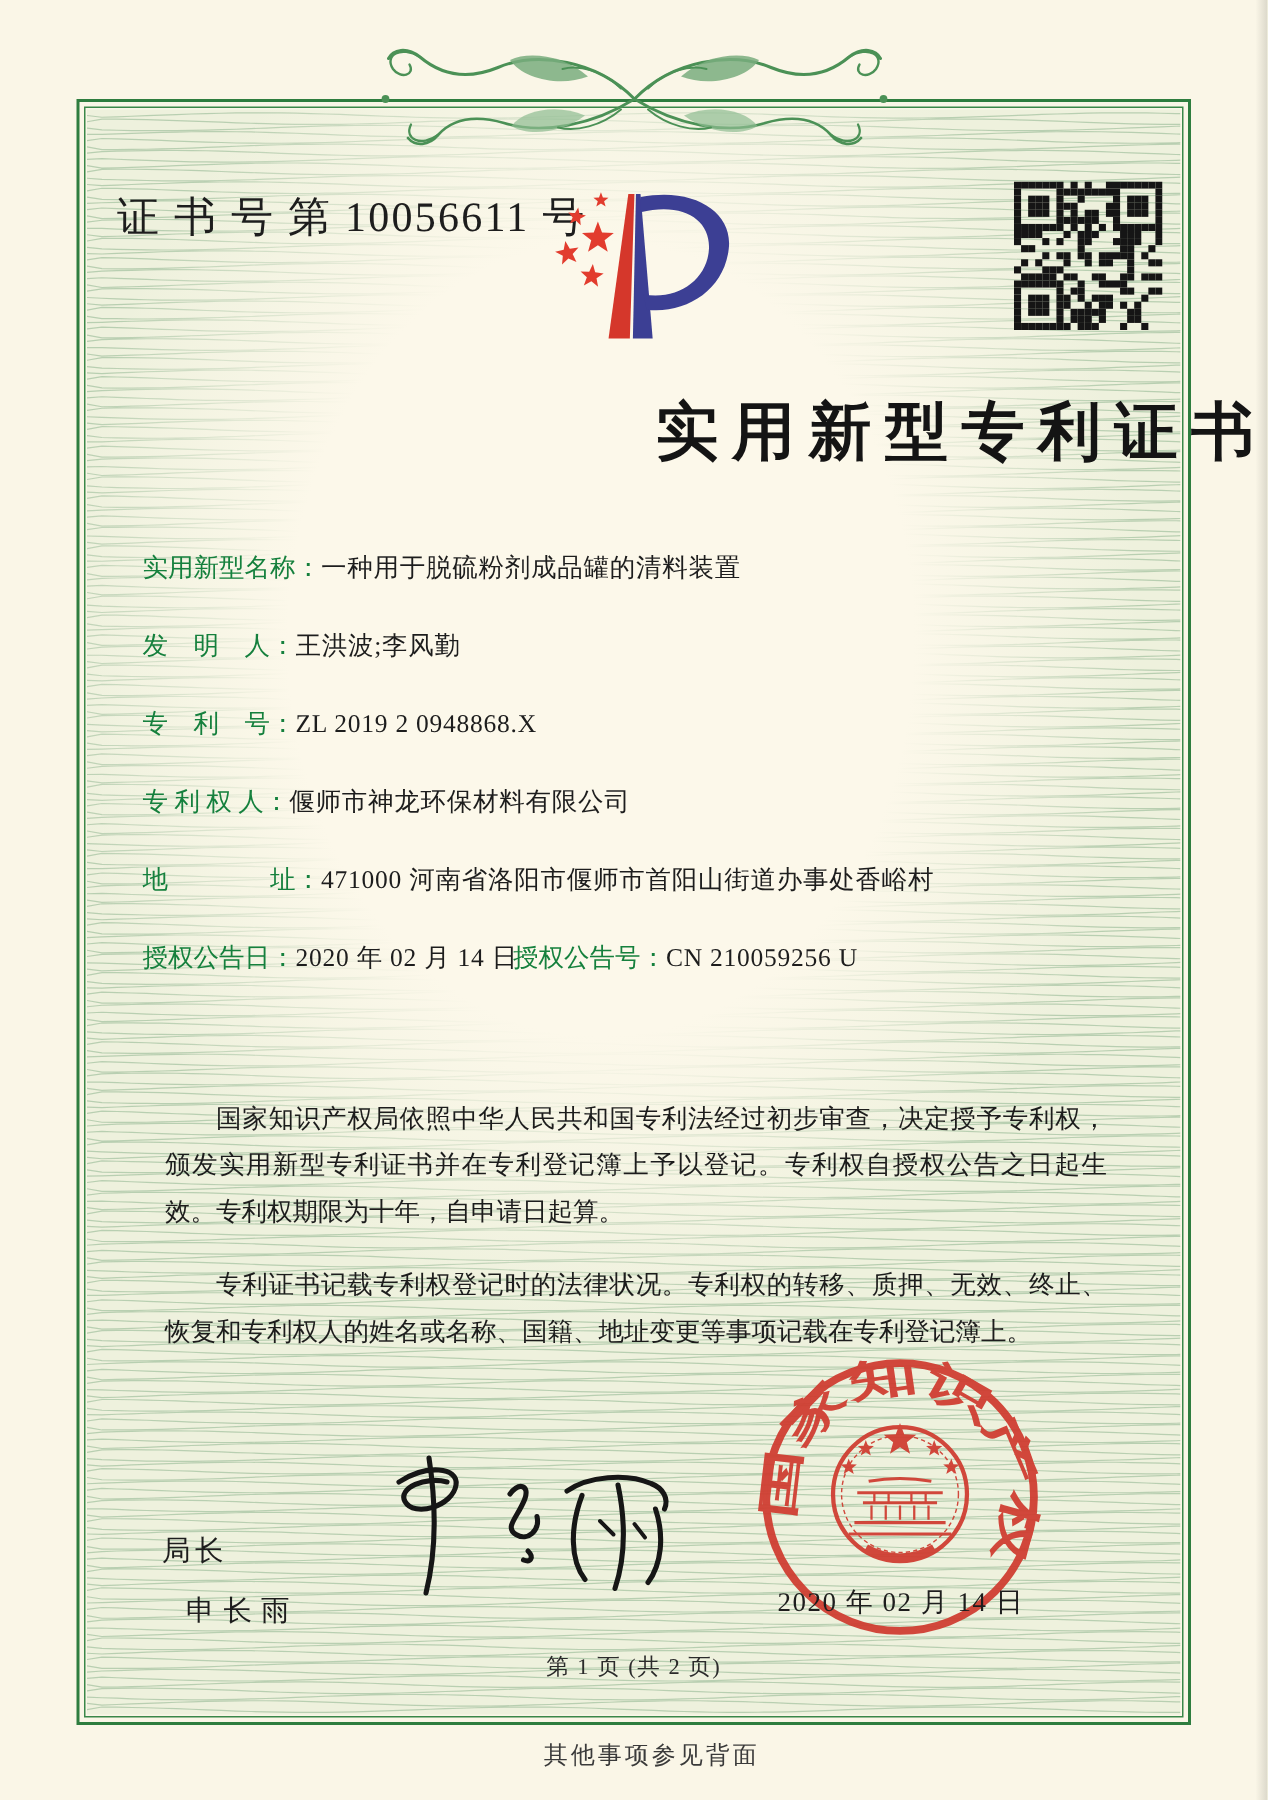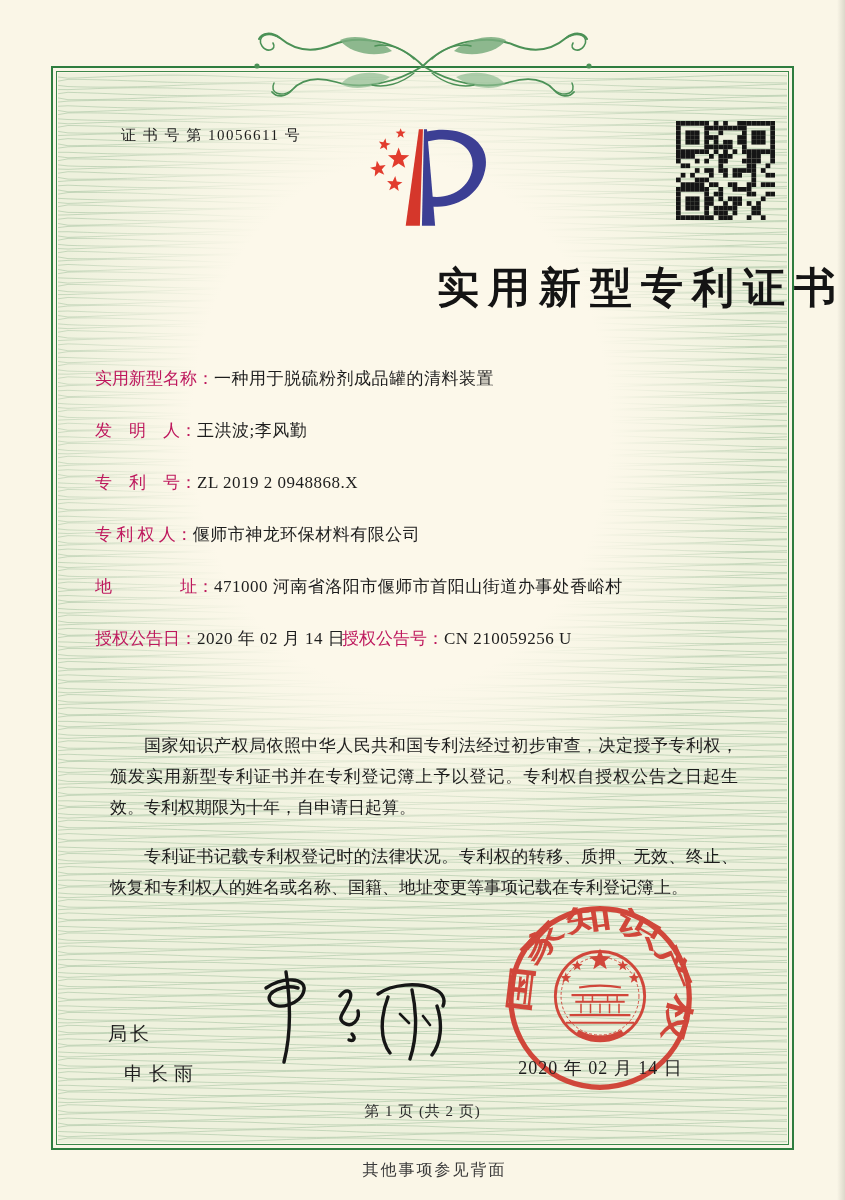--- a/index.html
+++ b/index.html
@@ -24,31 +24,31 @@
     background:radial-gradient(ellipse 52% 45% at 47% 33%,
       rgba(252,248,234,1) 0%,rgba(252,248,234,1) 55%,rgba(252,248,234,0) 95%);}
 
   
   .ornament{position:absolute;left:248px;top:20px;width:350px;height:92px;z-index:4;}
 
   
   .content{position:absolute;inset:0;z-index:5;}
   .abs{position:absolute;}
 
-  .cert-number{left:78px;top:126px;font-size:15px;letter-spacing:1.5px;margin-left:43px;}
+  .cert-number{left:78px;top:126px;font-size:28px;letter-spacing:1.5px;}
 
   .logo{left:356px;top:118px;width:142px;height:114px;}
   .qr{left:676px;top:121px;width:99px;height:99px;}
 
   .cert-title{left:0;top:260px;width:845px;text-align:right;
     font-size:42px;font-weight:700;letter-spacing:9px;color:#141414;}
 
   .fields{left:95px;top:368px;width:668px;}
   .frow{line-height:21px;margin-bottom:31px;font-size:17px;white-space:nowrap;position:relative;}
-  .flabel{color:#be185d;}
+  .flabel{color:#15803d;}
   .fval{letter-spacing:0.5px;}
   .grant-group{position:absolute;left:247px;top:0;}
 
   .paras{left:92px;top:712px;width:664px;font-size:17px;line-height:31px;
     text-align:justify;color:#1c1c1c;}
   .paras p{margin:18px;text-indent:2em;}
 
   .chief-title{left:108px;top:1000px;font-size:19px;letter-spacing:3px;margin-top:21px;}
   .chief-name{left:124px;top:1040px;font-size:19px;letter-spacing:6px;margin-top:21px;}
   .signature{left:232px;top:966px;width:235px;height:100px;z-index:6;}

